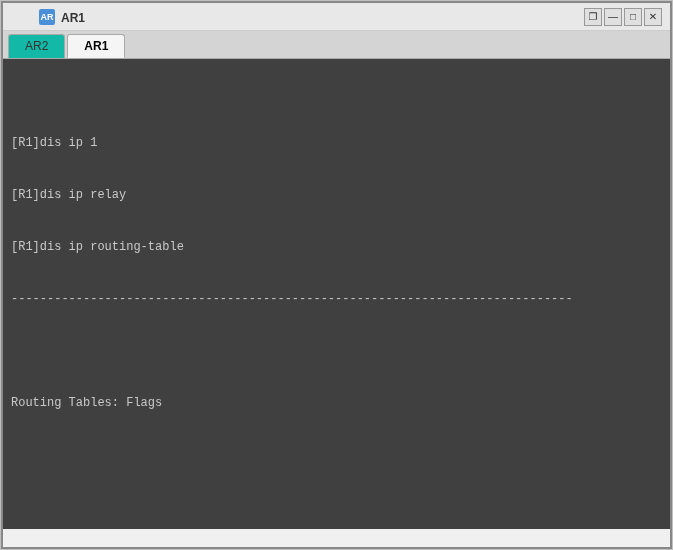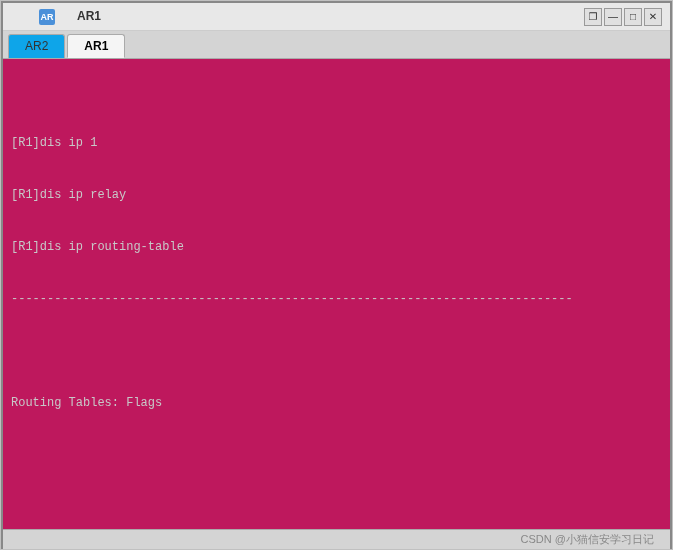--- a/index.html
+++ b/index.html
@@ -23,22 +23,22 @@
       background: #e8e8e8;
       height: 28px;
       display: flex;
       align-items: center;
       justify-content: space-between;
       padding: 0 8px;
       border-bottom: 1px solid #ccc;
     }
     .title-bar-left {
       display: flex;
-      align-items: flex-start;
-      gap: 22px;
+      align-items: flex-end;
+      gap: 6px;
       padding-left: 28px;
     }
     .title-icon {
       width: 16px;
       height: 16px;
       background: #4a90d9;
       border-radius: 2px;
       display: flex;
       align-items: center;
       justify-content: center;
@@ -73,33 +73,33 @@
       background: #d4d4d4;
       border-bottom: 1px solid #aaa;
       padding: 3px 5px 0;
     }
     .tab {
       padding: 4px 16px;
       border: 1px solid #aaa;
       border-bottom: none;
       cursor: pointer;
       font-size: 12px;
-      background: #0ea5e9;
+      background: #14b8a6;
       color: #333;
       margin-right: 2px;
       border-radius: 3px 3px 0 0;
     }
     .tab.active {
       background: #f5f5f5;
       border-bottom: 1px solid #f5f5f5;
       color: #000;
       font-weight: bold;
     }
     .terminal {
-      background: #be185d;
+      background: #404040;
       color: #c8c8c8;
       font-family: 'Courier New', Courier, monospace;
       font-size: 12px;
       padding: 4px;
       height: calc(548px - 28px - 30px - 20px);
       overflow-y: auto;
       overflow-x: hidden;
       position: relative;
       white-space: pre;
       line-height: 1.45;
@@ -179,16 +179,13 @@
       
       
       
       
       
       
       <span class="line normal"></span>
     </div>
   </div>
 
-  <div class="status-bar">
-    <span class="watermark">CSDN @小猫信安学习日记</span>
-  </div>
 </div>
 
 </body></html>

